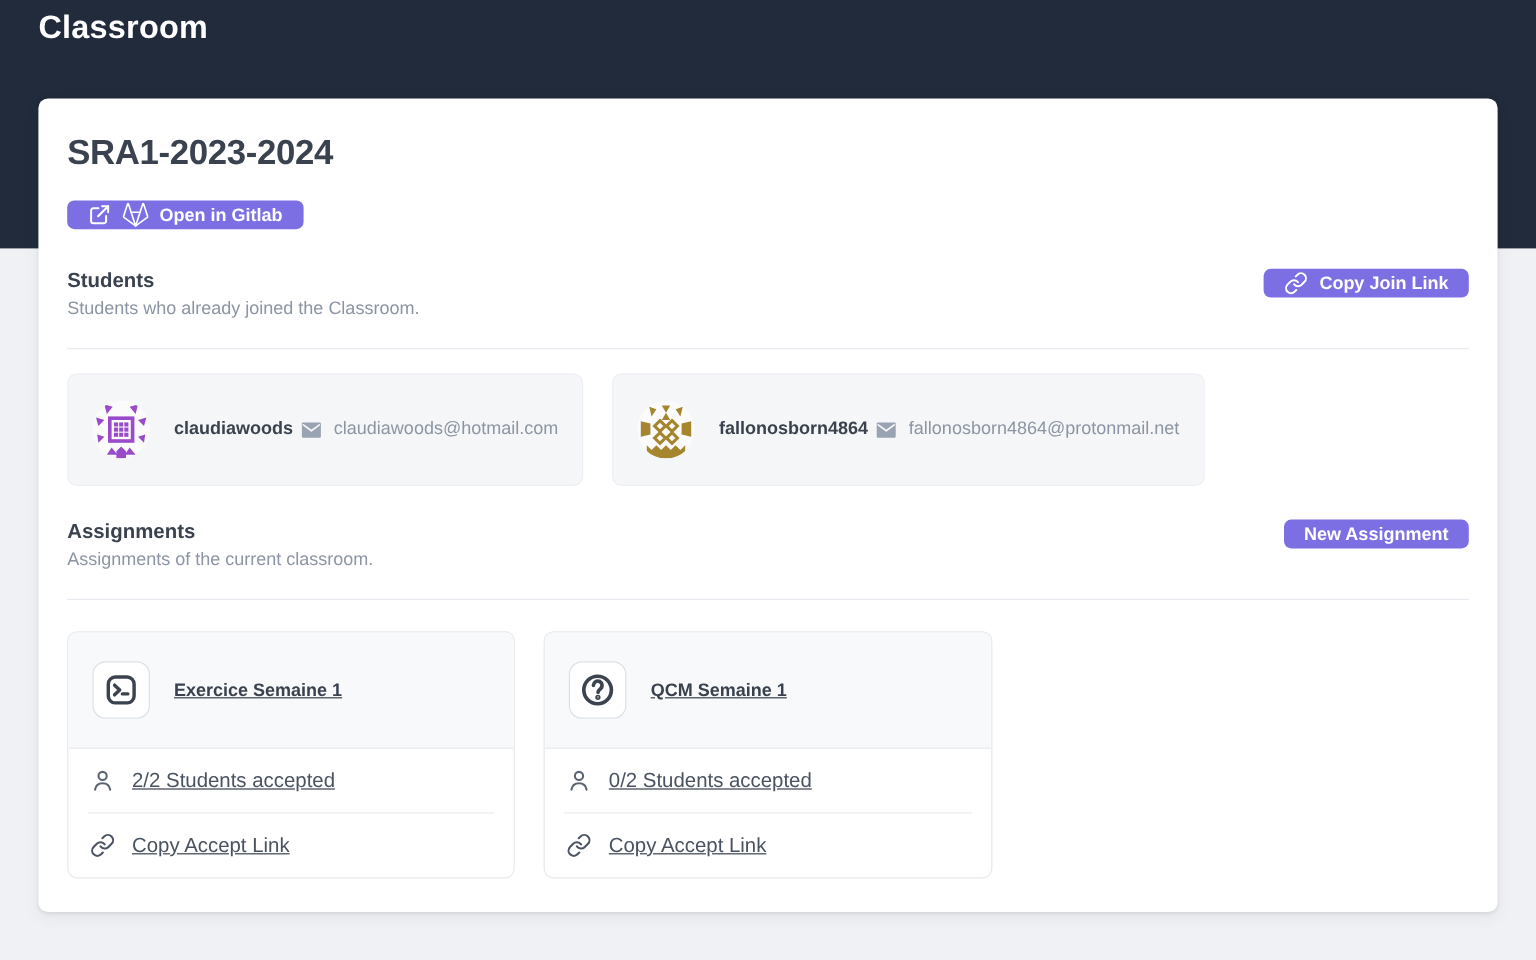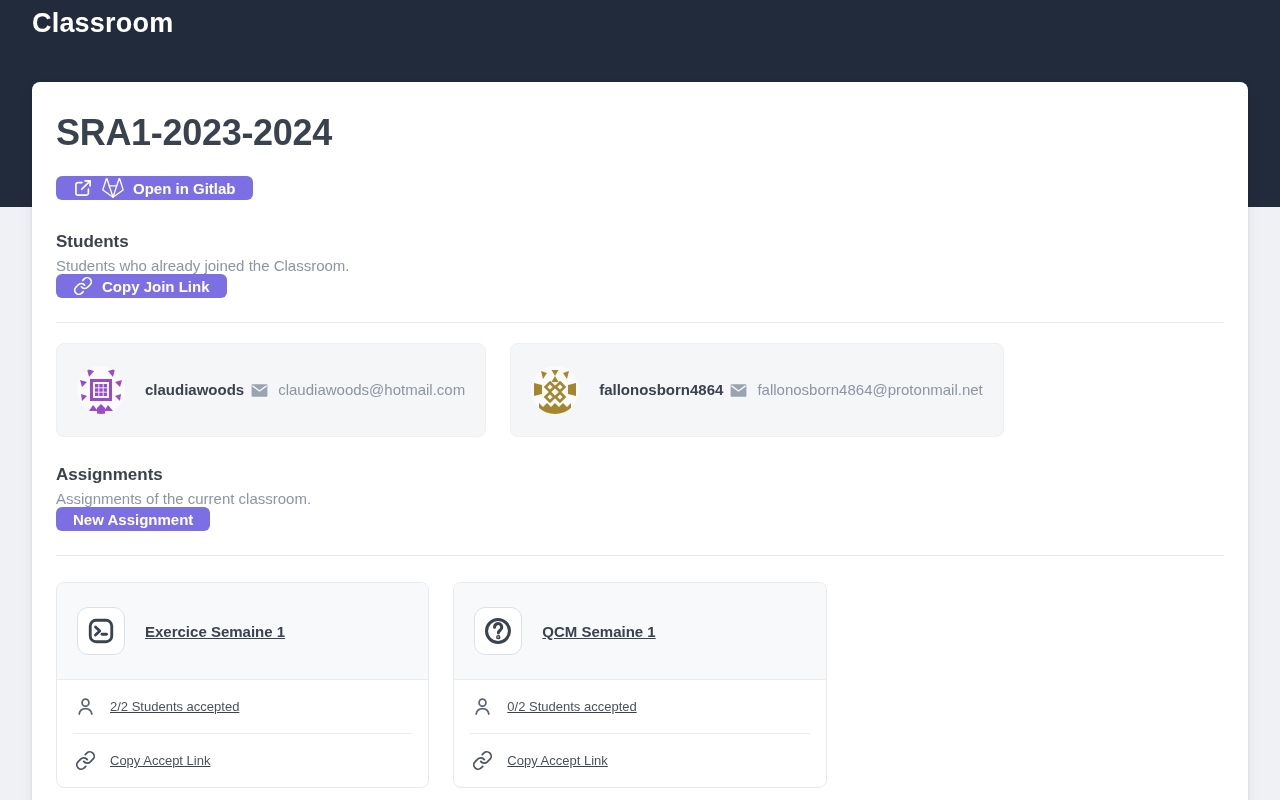--- a/index.html
+++ b/index.html
@@ -30,34 +30,33 @@
   .app-title{
     margin:0;color:#ffffff;font-size:27px;font-weight:700;letter-spacing:.2px;
   }
   .main-card{
     margin:-125px 32px 0 32px;
     background:#ffffff;border-radius:8px;
     box-shadow:0 1px 3px rgba(20,30,50,.08),0 4px 14px rgba(20,30,50,.06);
     padding:24px 24px 28px 24px;
   }
   .classroom-title{
-    margin:6px 0 22px 0;font-size:36px;font-weight:700;color:var(--text-dark);
+    margin:6px 0 22px 0;font-size:29px;font-weight:700;color:var(--text-dark);
     letter-spacing:-.3px;
   }
   .btn{
     display:inline-flex;align-items:center;gap:9px;
     background:var(--accent);color:#ffffff;border:none;border-radius:6px;
     height:24px;padding:0 17px;font-size:15px;font-weight:700;
     font-family:inherit;cursor:pointer;white-space:nowrap;
   }
   .btn svg{display:block;}
   .section-header{
     display:flex;justify-content:space-between;align-items:flex-start;
     margin-top:30px;
-    flex-direction:column;
   }
   .section-title{margin:0 0 5px 0;font-size:17px;font-weight:700;color:var(--text-dark);}
   .section-subtitle{margin:0;font-size:15px;color:var(--text-muted);}
   .divider{border:none;border-top:1px solid var(--border);margin:24px 0 0 0;}
   .cards-grid{
     display:grid;grid-template-columns:repeat(3,1fr);gap:24px;margin-top:20px;
   }
   .student-card{
     background:var(--student-card-bg);
     border:1px solid #edeff3;border-radius:8px;
@@ -75,22 +74,22 @@
     padding:24px 20px;display:flex;align-items:center;gap:20px;
   }
   .icon-tile{
     width:48px;height:48px;background:#ffffff;border:1px solid #dde1e7;
     border-radius:11px;display:flex;align-items:center;justify-content:center;
     flex:0 0 48px;
   }
   .assignment-title{font-size:15px;font-weight:700;color:var(--text-dark);}
   .assignment-body{padding:0 16px;}
   .assignment-row{
-    display:flex;align-items:center;gap:14px;padding:16px 2px;
-    font-size:13px;color:var(--text-body);
+    display:flex;align-items:flex-end;gap:14px;padding:16px 2px;
+    font-size:17px;color:var(--text-body);
   }
   .assignment-row + .assignment-row{border-top:1px solid #eaecf1;}
   .assignment-row.clickable{cursor:pointer;}
   .row-icon{display:flex;color:#5b6472;}
 </style>
 </head>
 <body>
 
 <header class="top-header">
   <h1 class="app-title">Classroom</h1>

